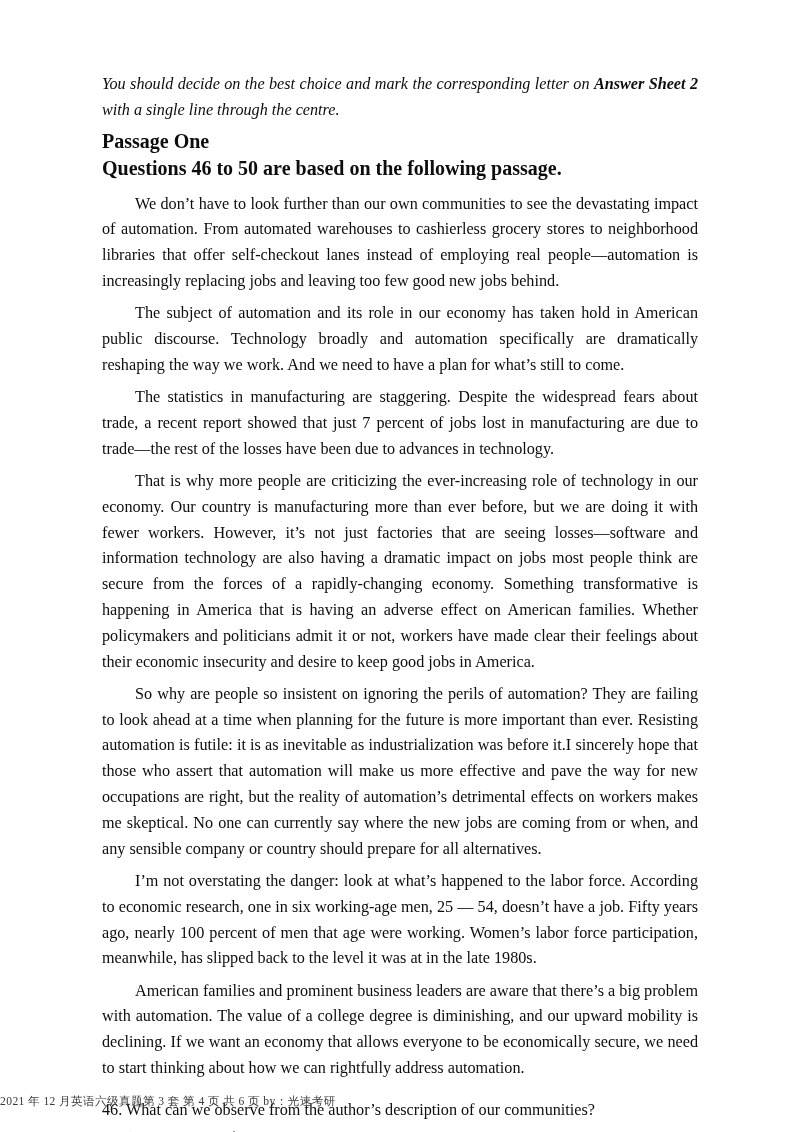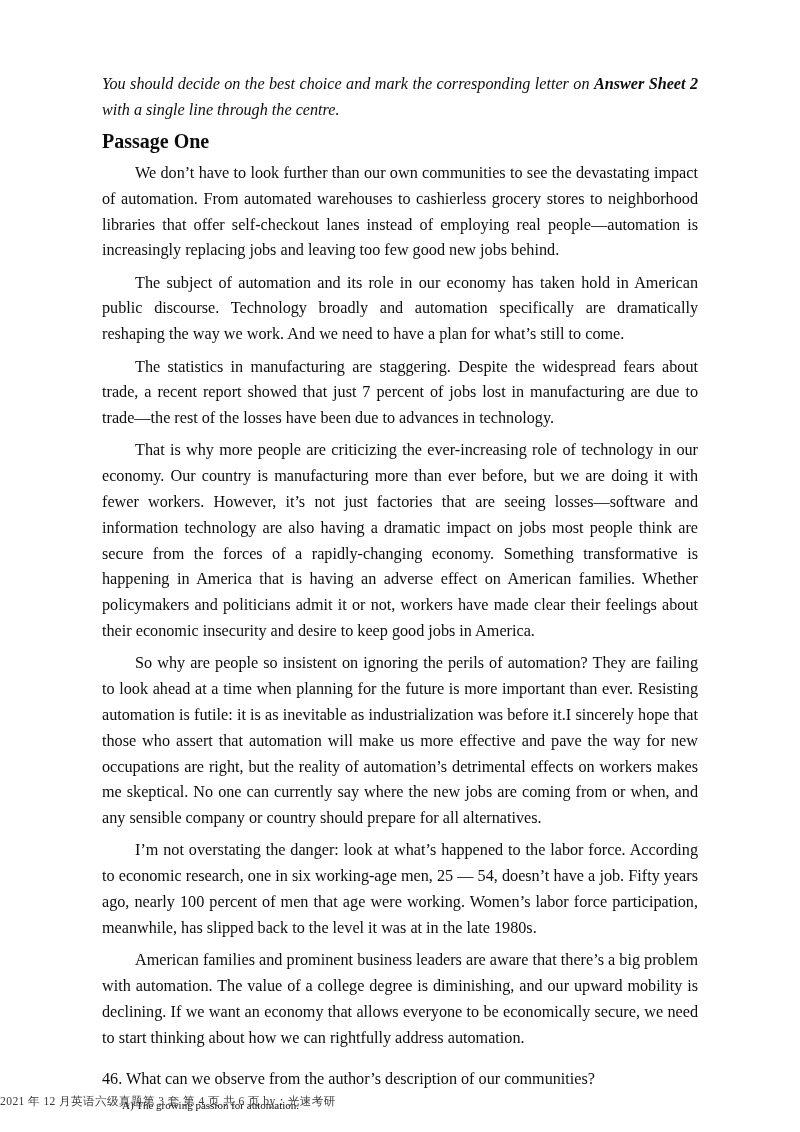--- a/index.html
+++ b/index.html
@@ -112,20 +112,21 @@
 </head>
 <body>
 
 <div class="page">
   <div class="content">
 
     <p class="directions"><span>You should decide on the best choice and mark the corresponding letter on </span><b>Answer Sheet 2</b><span> with a single line through the centre.</span></p>
 
     <p class="heading passage">Passage One</p>
 
+    <p class="heading questions">Questions 46 to 50 are based on the following passage.</p>
 
     <div class="passage-body">
       <p class="para">We don’t have to look further than our own communities to see the devastating impact of automation. From automated warehouses to cashierless grocery stores to neighborhood libraries that offer self-checkout lanes instead of employing real people—automation is increasingly replacing jobs and leaving too few good new jobs behind.</p>
       <p class="para">The subject of automation and its role in our economy has taken hold in American public discourse. Technology broadly and automation specifically are dramatically reshaping the way we work. And we need to have a plan for what’s still to come.</p>
       <p class="para">The statistics in manufacturing are staggering. Despite the widespread fears about trade, a recent report showed that just 7 percent of jobs lost in manufacturing are due to trade—the rest of the losses have been due to advances in technology.</p>
       <p class="para">That is why more people are criticizing the ever-increasing role of technology in our economy. Our country is manufacturing more than ever before, but we are doing it with fewer workers. However, it’s not just factories that are seeing losses—software and information technology are also having a dramatic impact on jobs most people think are secure from the forces of a rapidly-changing economy. Something transformative is happening in America that is having an adverse effect on American families. Whether policymakers and politicians admit it or not, workers have made clear their feelings about their economic insecurity and desire to keep good jobs in America.</p>
       <p class="para">So why are people so insistent on ignoring the perils of automation? They are failing to look ahead at a time when planning for the future is more important than ever. Resisting automation is futile: it is as inevitable as industrialization was before it.I sincerely hope that those who assert that automation will make us more effective and pave the way for new occupations are right, but the reality of automation’s detrimental effects on workers makes me skeptical. No one can currently say where the new jobs are coming from or when, and any sensible company or country should prepare for all alternatives.</p>
       <p class="para">I’m not overstating the danger: look at what’s happened to the labor force. According to economic research, one in six working-age men, 25 — 54, doesn’t have a job. Fifty years ago, nearly 100 percent of men that age were working. Women’s labor force participation, meanwhile, has slipped back to the level it was at in the late 1980s.</p>
       <p class="para">American families and prominent business leaders are aware that there’s a big problem with automation. The value of a college degree is diminishing, and our upward mobility is declining. If we want an economy that allows everyone to be economically secure, we need to start thinking about how we can rightfully address automation.</p>
     </div>

